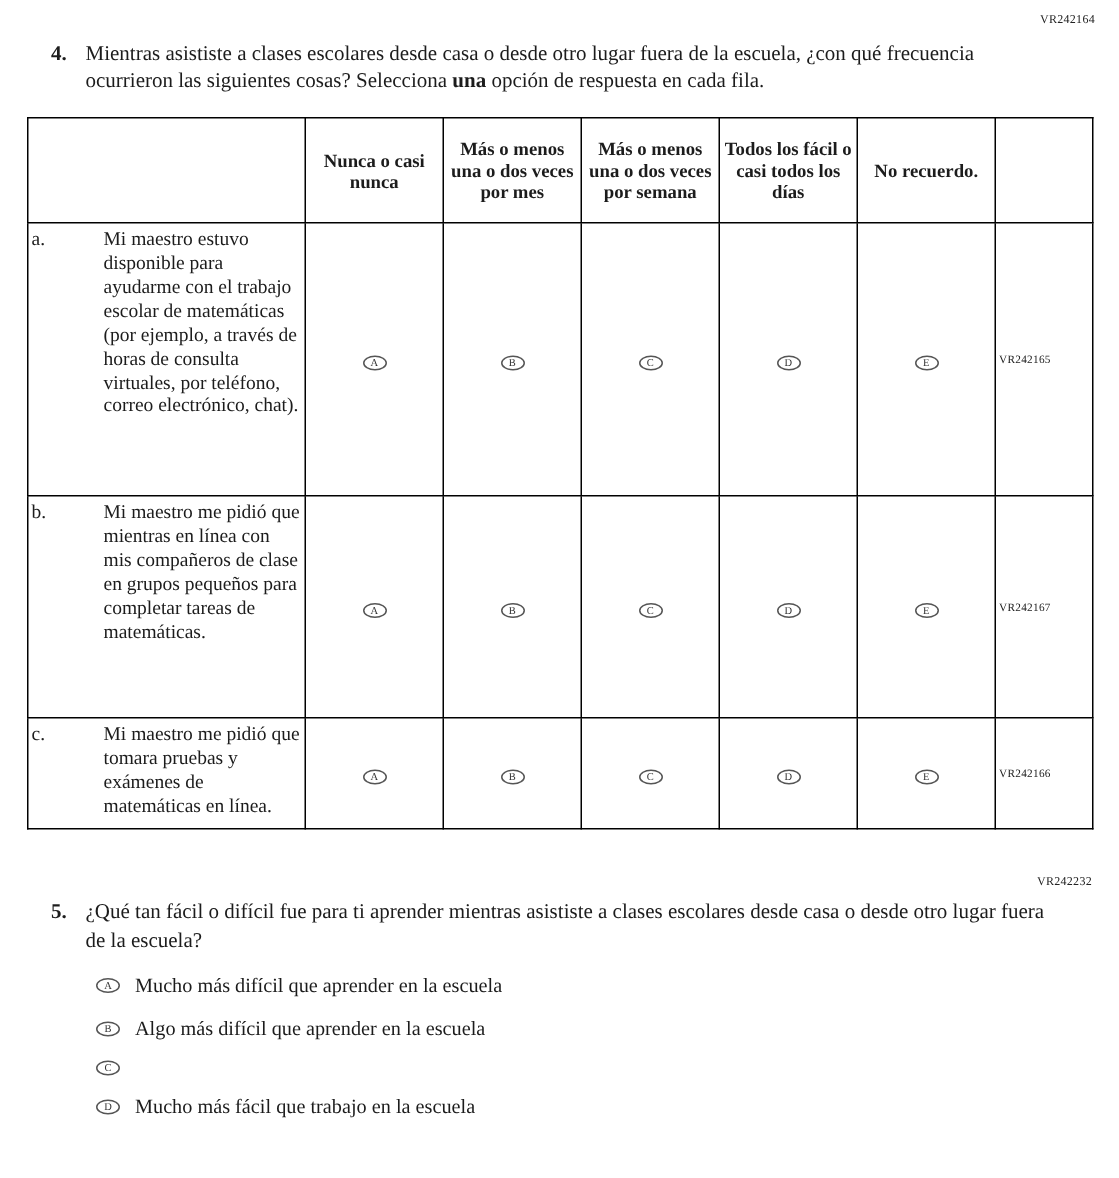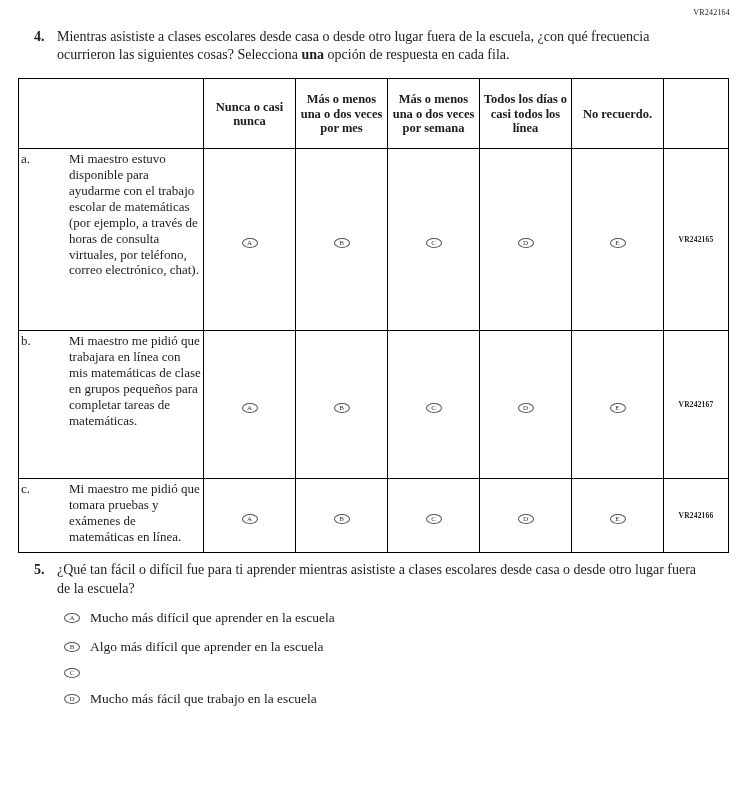--- a/index.html
+++ b/index.html
@@ -58,25 +58,23 @@
     vertical-align: top;
     padding: 4px 4px 4px 4px;
     font-size: 13px;
     line-height: 1.22;
   }
   .item-inner { display: flex; gap: 4px; }
   .marker { flex: 0 0 13px; }
   .itemtext { flex: 1; margin-left: 31px; }
   td.opt { text-align: center; vertical-align: middle; }
   td.codecell {
-    text-align: center;
     vertical-align: middle;
     font-size: 7.5px;
     letter-spacing: 0.2px;
-    font-weight: bold;
   }
   tr.row-a td { height: 182px; }
   tr.row-b td { height: 148px; }
   tr.row-c td { height: 74px; }
 
   
   .bubble {
     display: inline-block;
     width: 16px; height: 10px;
     border: 1px solid #555;
@@ -130,21 +128,21 @@
       <col style="width:92px">
       <col style="width:92px">
       <col style="width:65px">
     </colgroup>
     <tbody>
         <tr>
       <th class="colhead"></th>
       <th class="colhead">Nunca o casi nunca</th>
       <th class="colhead">Más o menos una o dos veces por mes</th>
       <th class="colhead">Más o menos una o dos veces por semana</th>
-      <th class="colhead">Todos los días o casi todos los línea</th>
+      <th class="colhead">Todos los fácil o casi todos los días</th>
       <th class="colhead">No recuerdo.</th>
       <th class="colhead"></th>
     </tr>
 
     <tr class="row-a">
       <td class="item">
         <div class="item-inner">
           <span class="marker">a.</span>
           <span class="itemtext">Mi maestro estuvo disponible para ayudarme con el trabajo escolar de matemáticas (por ejemplo, a través de horas de consulta virtuales, por teléfono, correo electrónico, chat).</span>
         </div>
@@ -154,21 +152,21 @@
       <td class="opt"><span class="bubble">C</span></td>
       <td class="opt"><span class="bubble">D</span></td>
       <td class="opt"><span class="bubble">E</span></td>
       <td class="codecell vr-code">VR242165</td>
     </tr>
 
     <tr class="row-b">
       <td class="item">
         <div class="item-inner">
           <span class="marker">b.</span>
-          <span class="itemtext">Mi maestro me pidió que trabajara en línea con mis matemáticas de clase en grupos pequeños para completar tareas de matemáticas.</span>
+          <span class="itemtext">Mi maestro me pidió que mientras en línea con mis compañeros de clase en grupos pequeños para completar tareas de matemáticas.</span>
         </div>
       </td>
       <td class="opt"><span class="bubble">A</span></td>
       <td class="opt"><span class="bubble">B</span></td>
       <td class="opt"><span class="bubble">C</span></td>
       <td class="opt"><span class="bubble">D</span></td>
       <td class="opt"><span class="bubble">E</span></td>
       <td class="codecell vr-code">VR242167</td>
     </tr>
 
@@ -182,20 +180,21 @@
       <td class="opt"><span class="bubble">A</span></td>
       <td class="opt"><span class="bubble">B</span></td>
       <td class="opt"><span class="bubble">C</span></td>
       <td class="opt"><span class="bubble">D</span></td>
       <td class="opt"><span class="bubble">E</span></td>
       <td class="codecell vr-code">VR242166</td>
     </tr>
   </tbody>
     </table>
 
+  <div class="vr-code mid-code">VR242232</div>
 
   <div class="question" style="margin-top:8px;">
     <span class="qnum">5.</span>
     <span class="qtext">¿Qué tan fácil o difícil fue para ti aprender mientras asististe a clases escolares desde casa o desde otro lugar fuera de la escuela?</span>
   </div>
 
   <div class="q5-options">
     <div class="q5-option">
       <span class="bubble">A</span>
       <span>Mucho más difícil que aprender en la escuela</span>

